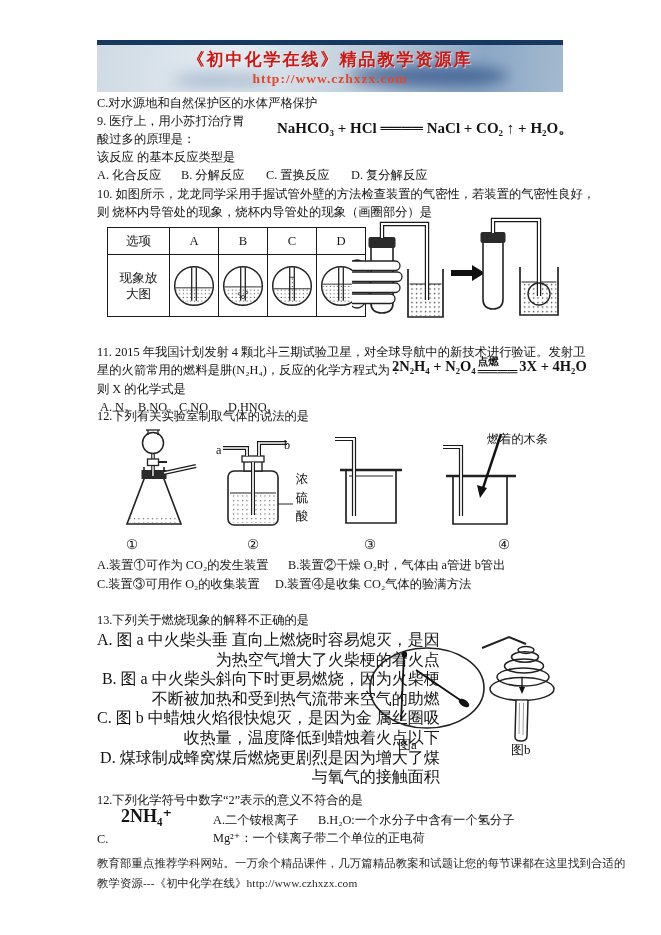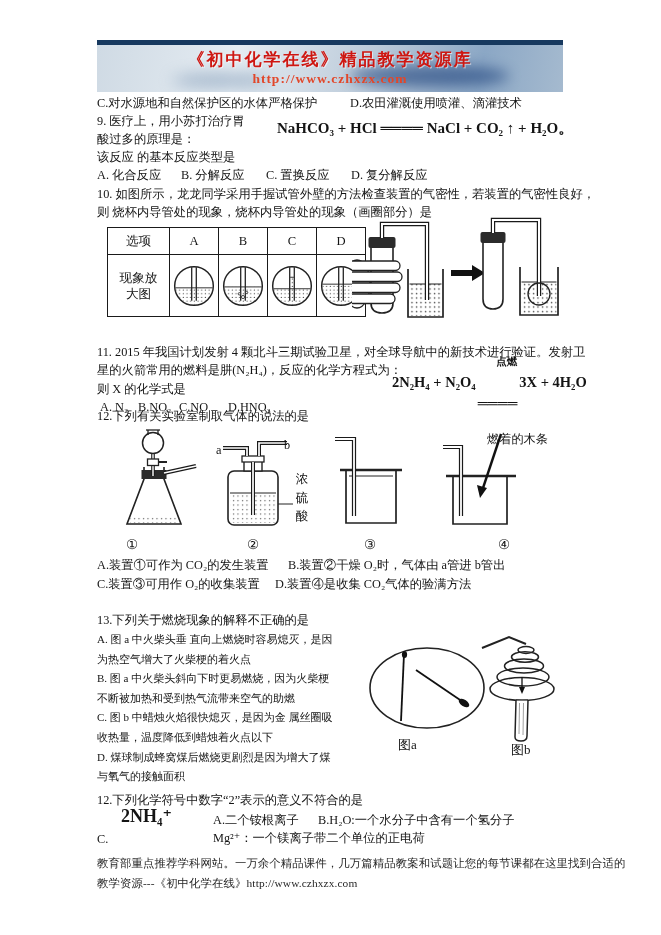--- a/index.html
+++ b/index.html
@@ -24,34 +24,34 @@
   .banner-title { position:relative; z-index:2; margin-top:3px; font-size:17px; font-weight:bold;
     color:#ce1712; letter-spacing:2px; text-shadow:1px 1px 0 rgba(255,255,255,.55); }
   .banner-url { position:relative; z-index:2; font-size:13.5px; font-weight:bold;
     color:#e2472a; letter-spacing:1px; }
 
   
   .eq9 { left:277px; top:119px; font-size:15px; font-weight:bold;
     font-family:"Liberation Serif","DejaVu Serif","DejaVu Sans",serif; }
   .eqwrap { left:392px; top:356px; display:flex; align-items:center; font-weight:bold; font-size:14.5px;
     font-family:"Liberation Serif","DejaVu Serif","DejaVu Sans",serif; }
-  .eqcond { display:inline-flex; flex-direction:column; align-items:flex-end; margin:0 2px;gap:32px; }
+  .eqcond { display:inline-flex; flex-direction:column; align-items:flex-start; margin:0 2px; }
   .eqcond .cond { font-size:10.5px; font-weight:bold; line-height:11px; }
   .eqcond .line { font-size:14px; line-height:9px; }
 
   
   .qtable { position:absolute; left:107px; top:227px; border-collapse:collapse; background:#fff; }
   .qtable td { border:1.7px solid #1a1a1a; text-align:center; vertical-align:middle;
     font-size:12.6px; }
   .qtable .hdr { height:27px; }
   .qtable .lblcell { width:62px; padding:2px 6px; line-height:16px; white-space:normal; word-break:break-all; }
   .qtable .diag { width:48px; height:62px; padding:1px 1px; }
 
   .q13block { position:absolute; left:97px; top:630px; }
-  .q13block div { font-size:11px; line-height:19.6px; white-space:nowrap; }
+  .q13block div { font-size:16px; line-height:19.6px; white-space:nowrap;text-align:right; }
 
   .vlabel { width:16px; white-space:normal; word-break:break-all;
     font-size:12.5px; line-height:18.5px; text-align:center; }
 
   .formula14 { left:121px; top:805px; font-size:18px; font-weight:bold;
     font-family:"Liberation Serif","DejaVu Serif","DejaVu Sans",serif; }
 
   .footer { font-size:11.4px; font-weight:normal; color:#262626; letter-spacing:.1px; }
 
   svg { display:block; }
@@ -62,21 +62,20 @@
 <div class="page">
 
   <div class="banner">
     <span class="blob1"></span>
     <span class="blob2"></span>
     <div class="banner-title">《初中化学在线》精品教学资源库</div>
     <div class="banner-url">http://www.czhxzx.com</div>
   </div>
 
   <span class="abs txt" style="left:97px;top:94px;">C.对水源地和自然保护区的水体严格保护</span>
-  <span class="abs txt" style="left:350px;top:94px;">D.农田灌溉使用喷灌、滴灌技术</span>
 
   <span class="abs txt" style="left:97px;top:112px;">9.  医疗上，用小苏打治疗胃</span>
   <span class="abs txt" style="left:97px;top:130px;">酸过多的原理是：</span>
   <span class="abs txt" style="left:97px;top:148px;">该反应 的基本反应类型是</span>
   <span class="abs eq9">NaHCO₃ + HCl ════ NaCl + CO₂ ↑ + H₂O。</span>
   <span class="abs txt" style="left:97px;top:166px;">A. 化合反应</span>
   <span class="abs txt" style="left:181px;top:166px;">B. 分解反应</span>
   <span class="abs txt" style="left:266px;top:166px;">C. 置换反应</span>
   <span class="abs txt" style="left:351px;top:166px;">D. 复分解反应</span>
 

